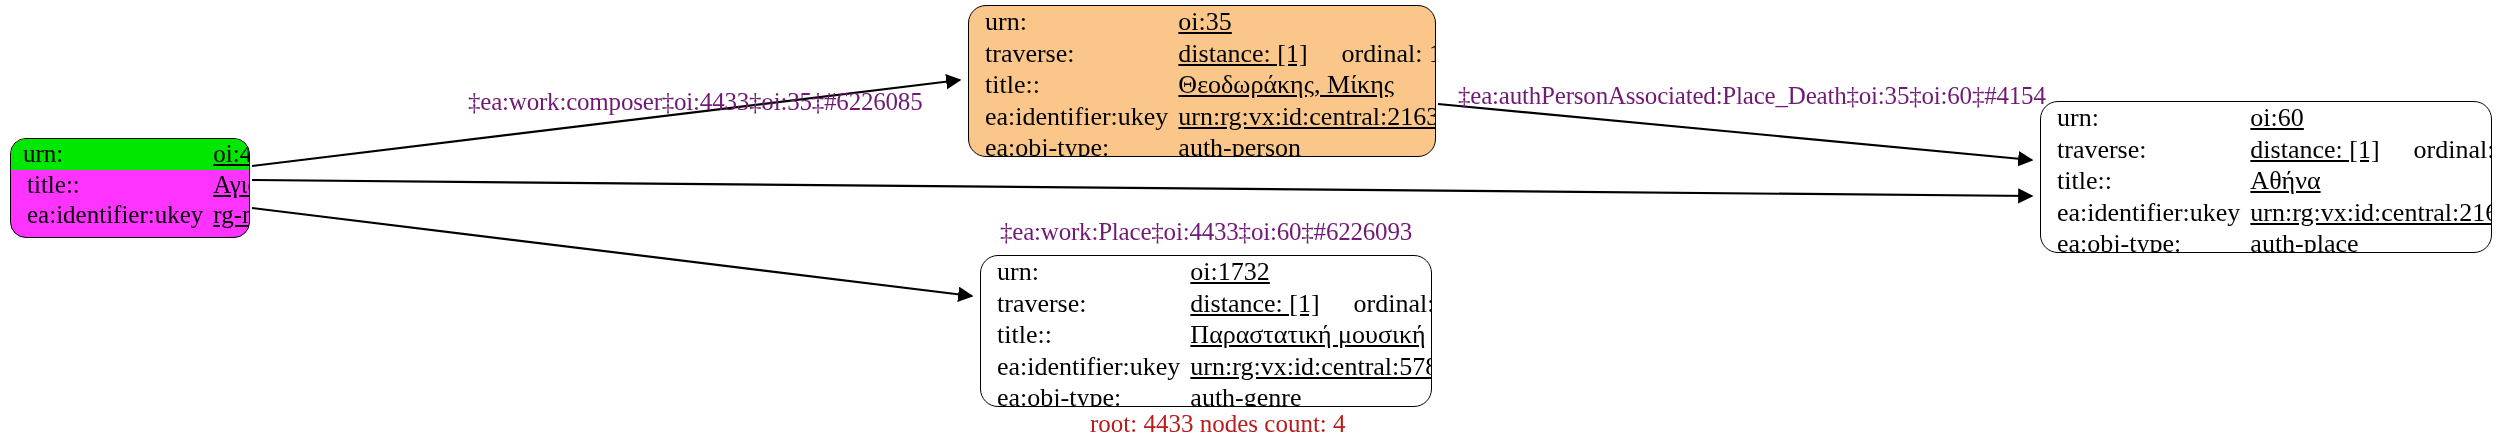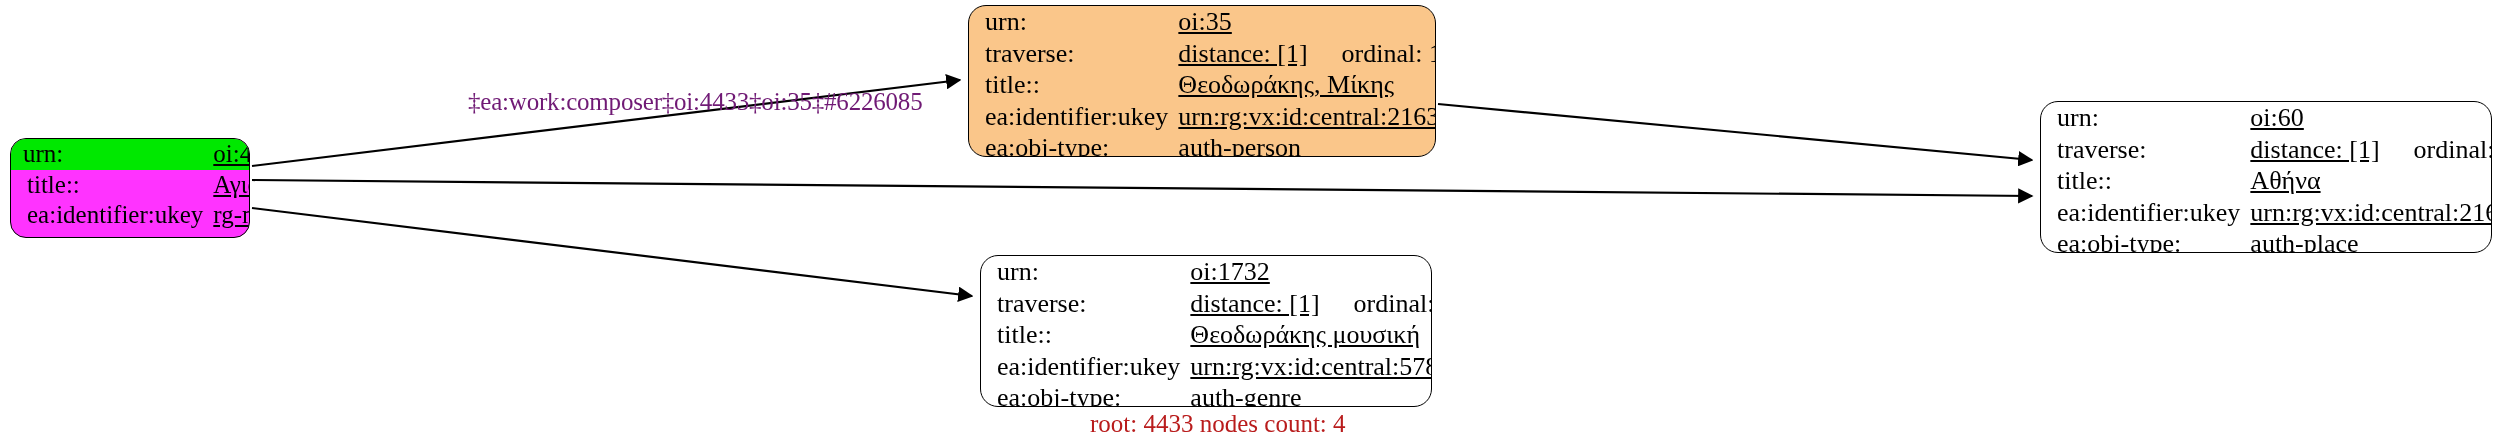--- a/index.html
+++ b/index.html
@@ -264,36 +264,38 @@
       </tr>
       <tr>
         <td class="k">traverse:</td>
         <td class="v">
           <span>distance: [1]</span><span class="ord">ordinal: 3</span>
         </td>
       </tr>
       <tr>
         <td class="k">title::</td>
         <td class="v">
-          <span>Θεοδωράκης μουσική</span><span class="ord"></span>
+          <span>Παραστατική μουσική</span><span class="ord"></span>
         </td>
       </tr>
       <tr>
         <td class="k">ea:identifier:ukey</td>
         <td class="v">
           <span>urn:rg:vx:id:central:578</span><span class="ord"></span>
         </td>
       </tr>
       <tr>
         <td class="k">ea:obj-type:</td>
         <td class="v">
           <span>auth-genre</span><span class="ord"></span>
         </td>
       </tr>
     </tbody>
       </table>
   </div>
 
   <div class="edge-label" id="edge-label-composer">‡ea:work:composer‡oi:4433‡oi:35‡#6226085</div>
+  <div class="edge-label" id="edge-label-death">‡ea:authPersonAssociated:Place_Death‡oi:35‡oi:60‡#4154</div>
+  <div class="edge-label" id="edge-label-place">‡ea:work:Place‡oi:4433‡oi:60‡#6226093</div>
 
   <div id="footer-caption">root: 4433 nodes count: 4</div>
 
 </div>
 
 </body></html>

